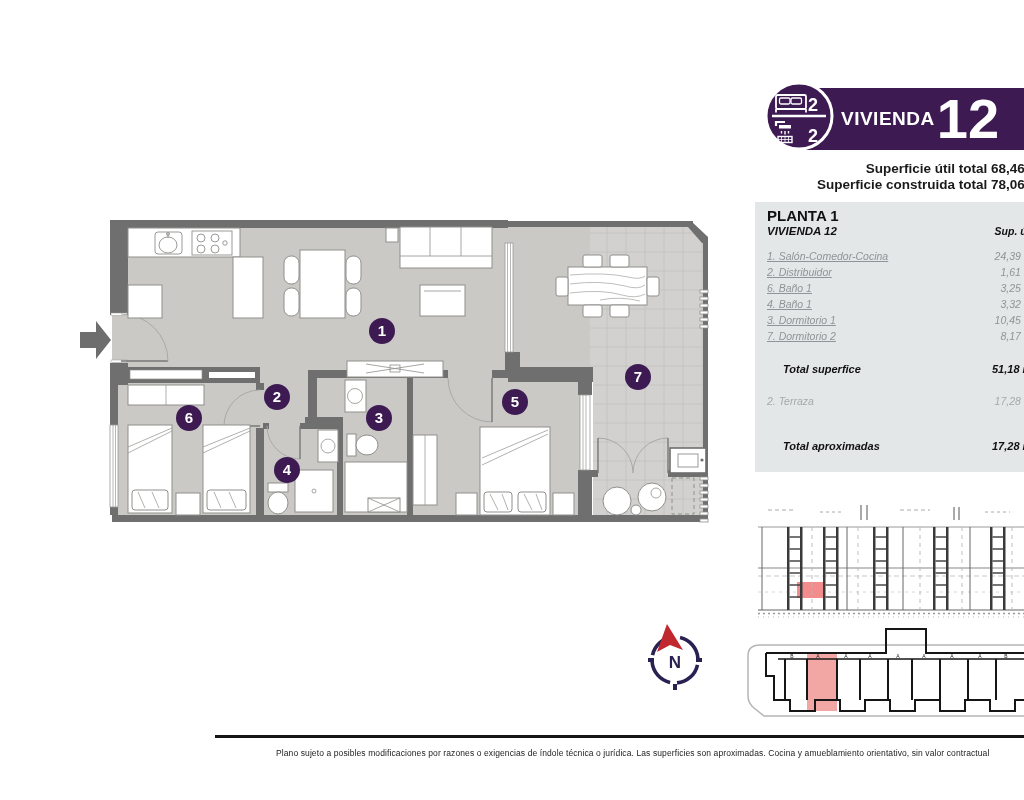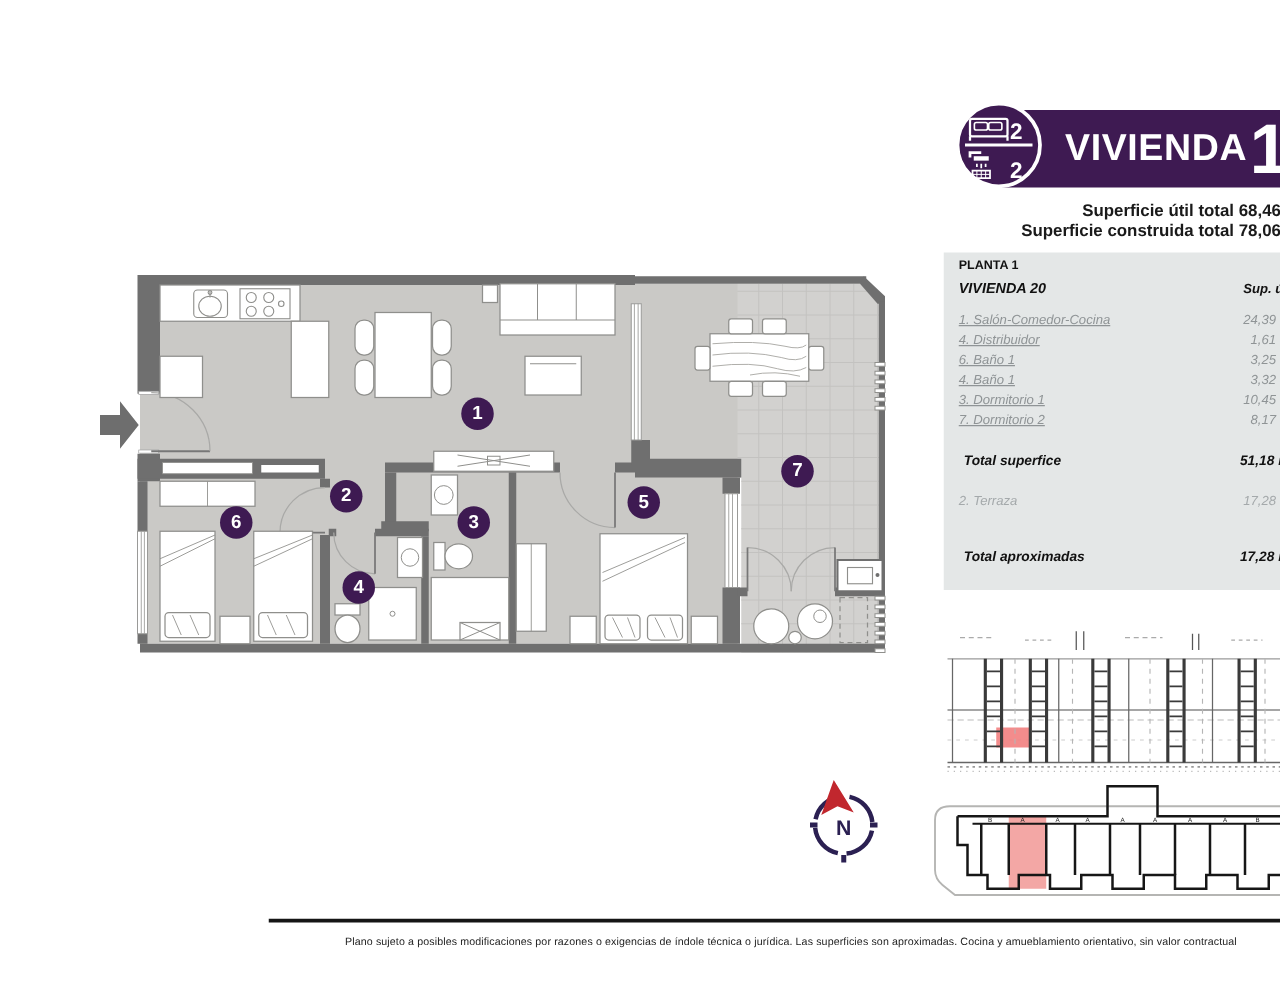--- a/index.html
+++ b/index.html
@@ -3,39 +3,39 @@
 <meta charset="utf-8">
 <style>
   html,body{margin:0;padding:0;background:#fff;}
   #page{position:relative;width:1024px;height:800px;overflow:hidden;background:#ffffff;
         font-family:"Liberation Sans", sans-serif;}
   .abs{position:absolute;}
 
   
   #banner{left:800px;top:88px;width:260px;height:62px;background:#3e1a52;display:flex;
           align-items:baseline;color:#fff;}
-  #unit-title{font-size:30px;font-weight:bold;letter-spacing:.5px;margin-left:52px;
+  #unit-title{font-size:19px;font-weight:bold;letter-spacing:.5px;margin-left:41px;
               align-self:center;}
   #unit-number{font-size:56px;font-weight:bold;line-height:62px;margin-left:2px;}
   #sup-lines{left:690px;top:161px;width:355px;text-align:right;font-size:13.5px;
              font-weight:bold;color:#1a1a1a;line-height:15.5px;}
 
   
   #table{left:755px;top:202px;width:285px;height:270px;background:#e4e7e7;font-style:italic;}
   #table .tl{position:absolute;left:12px;white-space:nowrap;}
-  #floor-label{top:5px;font-size:10px;font-weight:bold;font-style:normal;color:#111;}
+  #floor-label{top:5px;font-size:15px;font-weight:bold;font-style:normal;color:#111;}
   #unit-label{top:23px;font-size:11.5px;font-weight:bold;color:#111;}
   #col-header{position:absolute;top:23px;left:195px;width:86px;text-align:right;
               font-size:10.5px;font-weight:bold;color:#111;white-space:nowrap;}
   #room-rows{position:absolute;top:48px;left:0;right:0;}
   .trow{position:relative;height:16px;font-size:10.5px;color:#8f9496;}
   .trow .tlabel{position:absolute;left:12px;white-space:nowrap;text-decoration:underline;}
   .trow .tvalue{position:absolute;left:195px;width:86px;text-align:right;white-space:nowrap;}
   .total-row{position:absolute;left:0;right:0;font-size:11px;font-weight:bold;color:#111;}
-  .total-row .tlabel{position:absolute;left:16px;white-space:nowrap;}
+  .total-row .tlabel{position:absolute;left:28px;white-space:nowrap;}
   .total-row .tvalue{position:absolute;left:195px;width:86px;text-align:right;white-space:nowrap;}
   .gray-row{position:absolute;left:0;right:0;font-size:10.5px;color:#a4a9ab;}
   .gray-row .tlabel{position:absolute;left:12px;white-space:nowrap;}
   .gray-row .tvalue{position:absolute;left:195px;width:86px;text-align:right;white-space:nowrap;}
 
   
   .room-badge{width:26px;height:26px;border-radius:50%;background:#3e1a52;color:#fff;
               font-size:15px;font-weight:bold;text-align:center;line-height:26px;}
 
   
@@ -84,29 +84,29 @@
     <text x="50" y="62" font-size="18" font-weight="bold" fill="#fff" text-anchor="middle">2</text>
   </svg>
 
   <div class="abs" id="sup-lines">
     <div>Superficie útil total 68,46 m²</div>
     <div>Superficie construida total 78,06 m²</div>
   </div>
 
   <div class="abs" id="table">
     <div class="tl" id="floor-label">PLANTA 1</div>
-    <div class="tl" id="unit-label">VIVIENDA 20</div>
+    <div class="tl" id="unit-label">VIVIENDA 12</div>
     <div id="col-header">Sup. útil</div>
     <div id="room-rows">
         <div class="trow">
           <span class="tlabel">1. Salón-Comedor-Cocina</span>
           <span class="tvalue">24,39 m²</span>
         </div>
         <div class="trow">
-          <span class="tlabel">4. Distribuidor</span>
+          <span class="tlabel">2. Distribuidor</span>
           <span class="tvalue">1,61 m²</span>
         </div>
         <div class="trow">
           <span class="tlabel">6. Baño 1</span>
           <span class="tvalue">3,25 m²</span>
         </div>
         <div class="trow">
           <span class="tlabel">4. Baño 1</span>
           <span class="tvalue">3,32 m²</span>
         </div>

